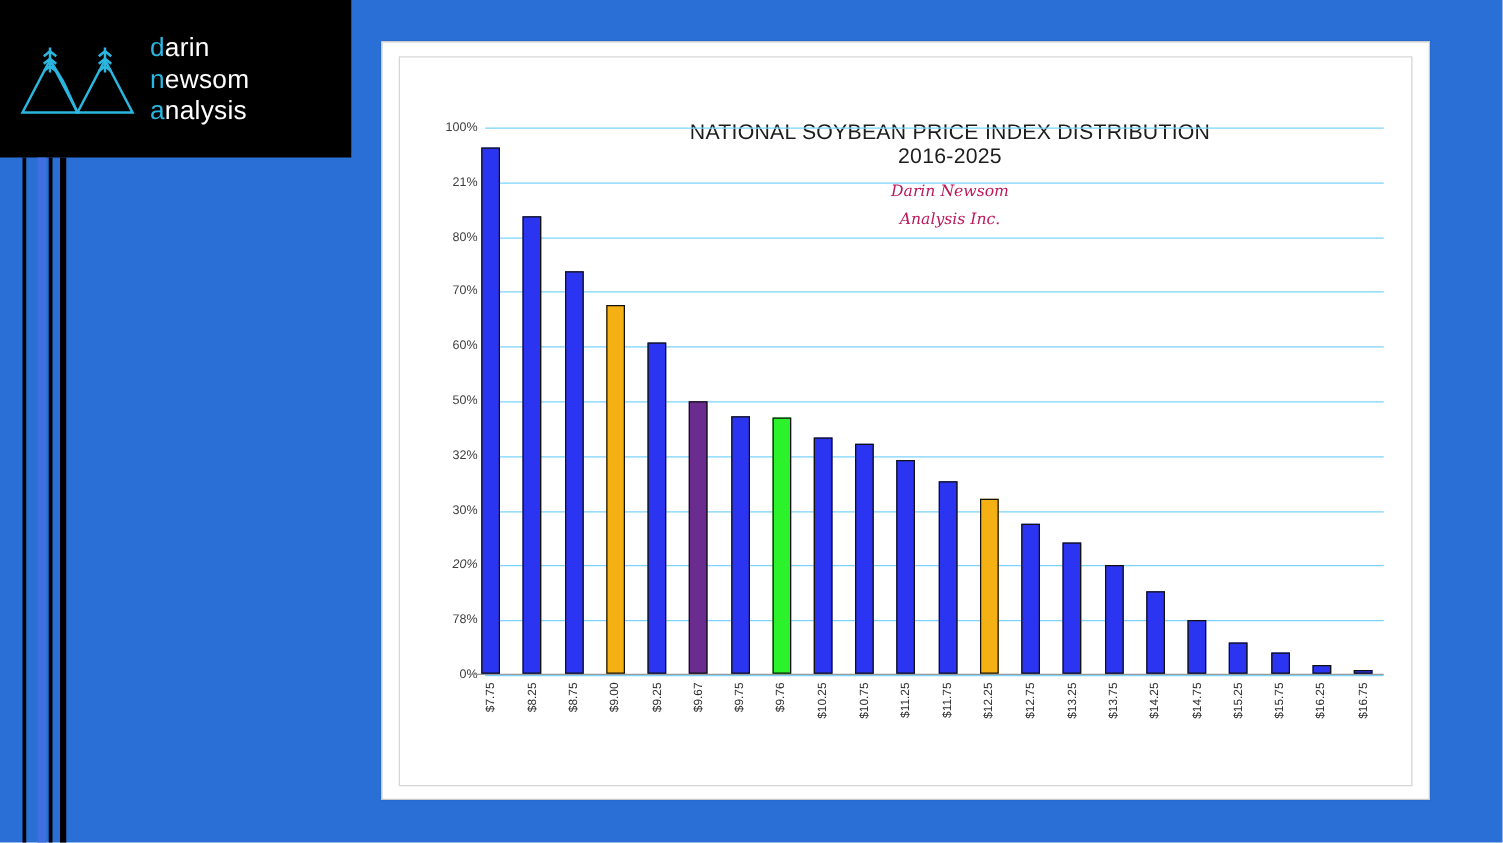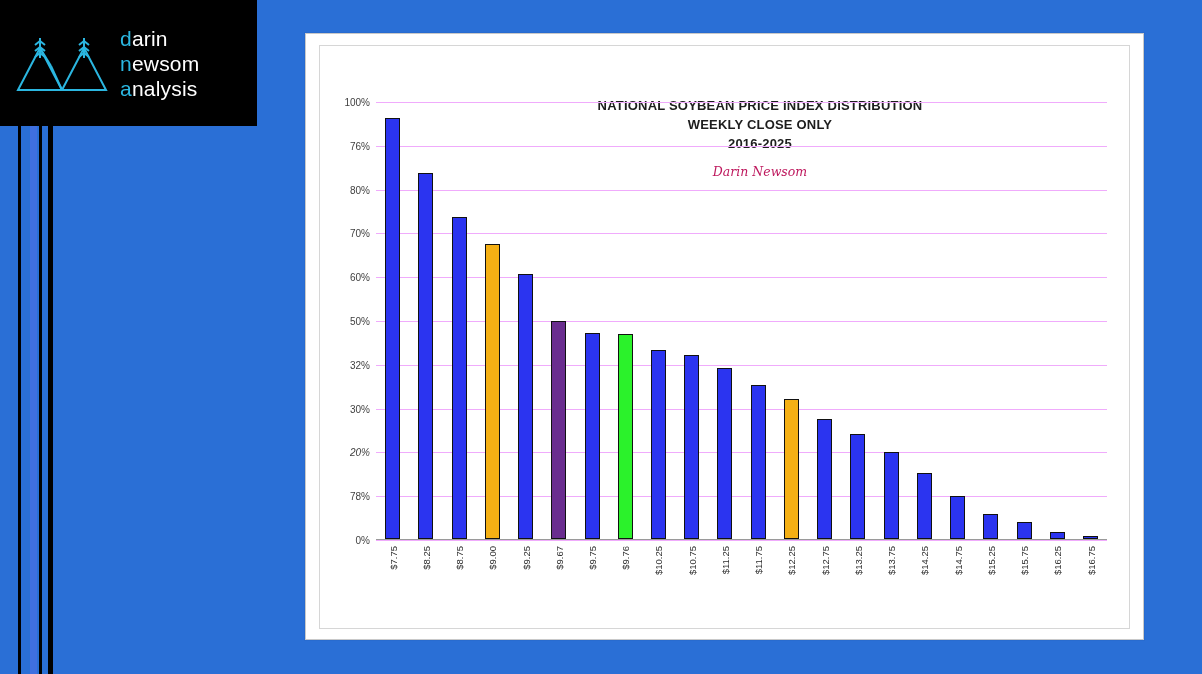--- a/index.html
+++ b/index.html
@@ -13,21 +13,21 @@
     font-family: "Liberation Sans", sans-serif;
     overflow: hidden;
     position: relative;
   }
 
   
   .logo-block {
     position: absolute;
     left: 0;
     top: 0;
-    width: 257px;
+    width: 281px;
     height: 126px;
     background: #000000;
     display: flex;
     align-items: center;
   }
   .logo-mark {
     width: 96px;
     height: 62px;
     margin-left: 14px;
     flex: none;
@@ -82,24 +82,24 @@
   
   .plot {
     position: absolute;
     left: 56px;
     top: 56px;
     right: 22px;
     bottom: 88px;
   }
   .gridline {
     position: absolute;
-    left: 0;
+    left: 12px;
     right: 0;
     height: 1px;
-    background: #f0abfc;
+    background: #7dd3fc;
   }
   .axis-line {
     position: absolute;
     left: 0;
     right: 0;
     bottom: 0;
     height: 1px;
     background: #9a9a9a;
   }
   .ytick {
@@ -150,22 +150,22 @@
   
   .chart-titles {
     position: absolute;
     left: 230px;
     top: 50px;
     width: 420px;
     text-align: center;
     pointer-events: none;
   }
   .chart-titles .t {
-    font-size: 13px;
-    font-weight: bold;
+    font-size: 17px;
+    font-weight: normal;
     color: #1d1d1d;
     line-height: 19px;
     letter-spacing: .2px;
   }
   .chart-titles .sig {
     margin-top: 8px;
     font-family: "DejaVu Serif", serif;
     font-style: italic;
     font-size: 12.5px;
     color: #be185d;
@@ -200,34 +200,34 @@
   <div class="bar lb2"></div>
   <div class="bar lb3"></div>
   <div class="bar lb4"></div>
 </div>
 
 <div class="chart-panel">
   <div class="plot-frame">
 
     <div class="chart-titles">
       <div class="t">NATIONAL SOYBEAN PRICE INDEX DISTRIBUTION</div>
-      <div class="t">WEEKLY CLOSE ONLY</div>
       <div class="t">2016-2025</div>
       <div class="sig">
         <div>Darin Newsom</div>
+        <div>Analysis Inc.</div>
       </div>
     </div>
 
     <div class="plot" id="plot">
       <div id="gridlines">
           <div class="gridline" style="top: 0%;">
             <span class="ytick">100%</span>
           </div>
           <div class="gridline" style="top: 10%;">
-            <span class="ytick">76%</span>
+            <span class="ytick">21%</span>
           </div>
           <div class="gridline" style="top: 20%; text-decoration: underline;">
             <span class="ytick">80%</span>
           </div>
           <div class="gridline" style="top: 30%;">
             <span class="ytick">70%</span>
           </div>
           <div class="gridline" style="top: 40%;">
             <span class="ytick">60%</span>
           </div>

